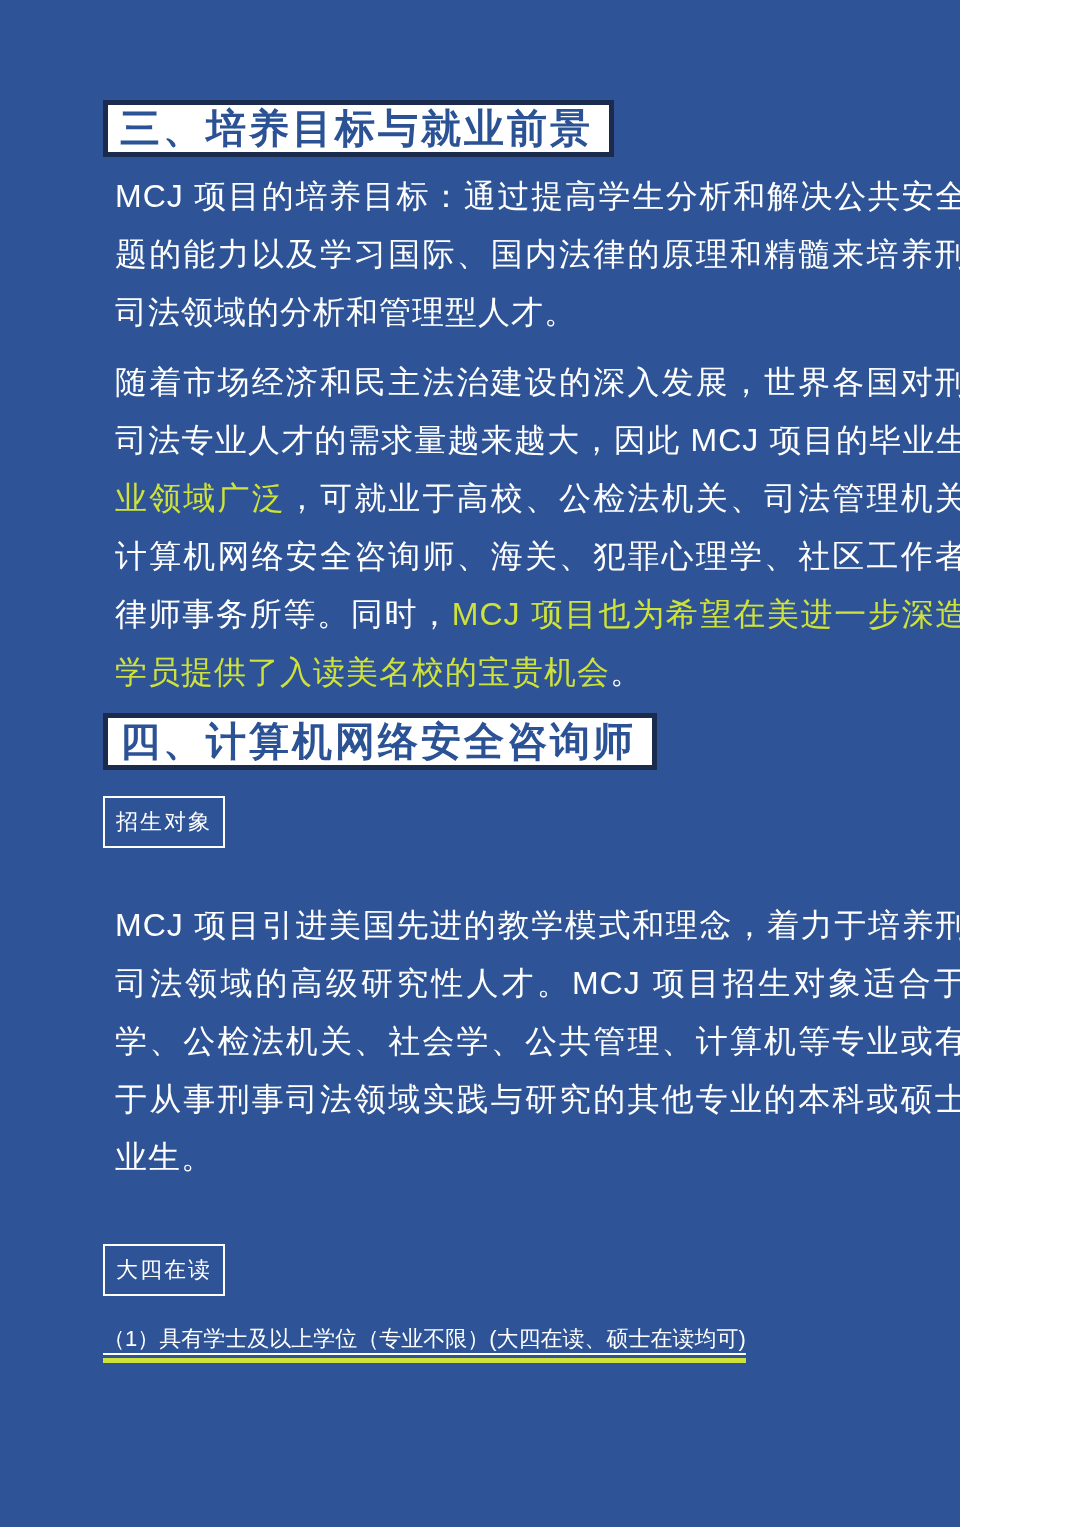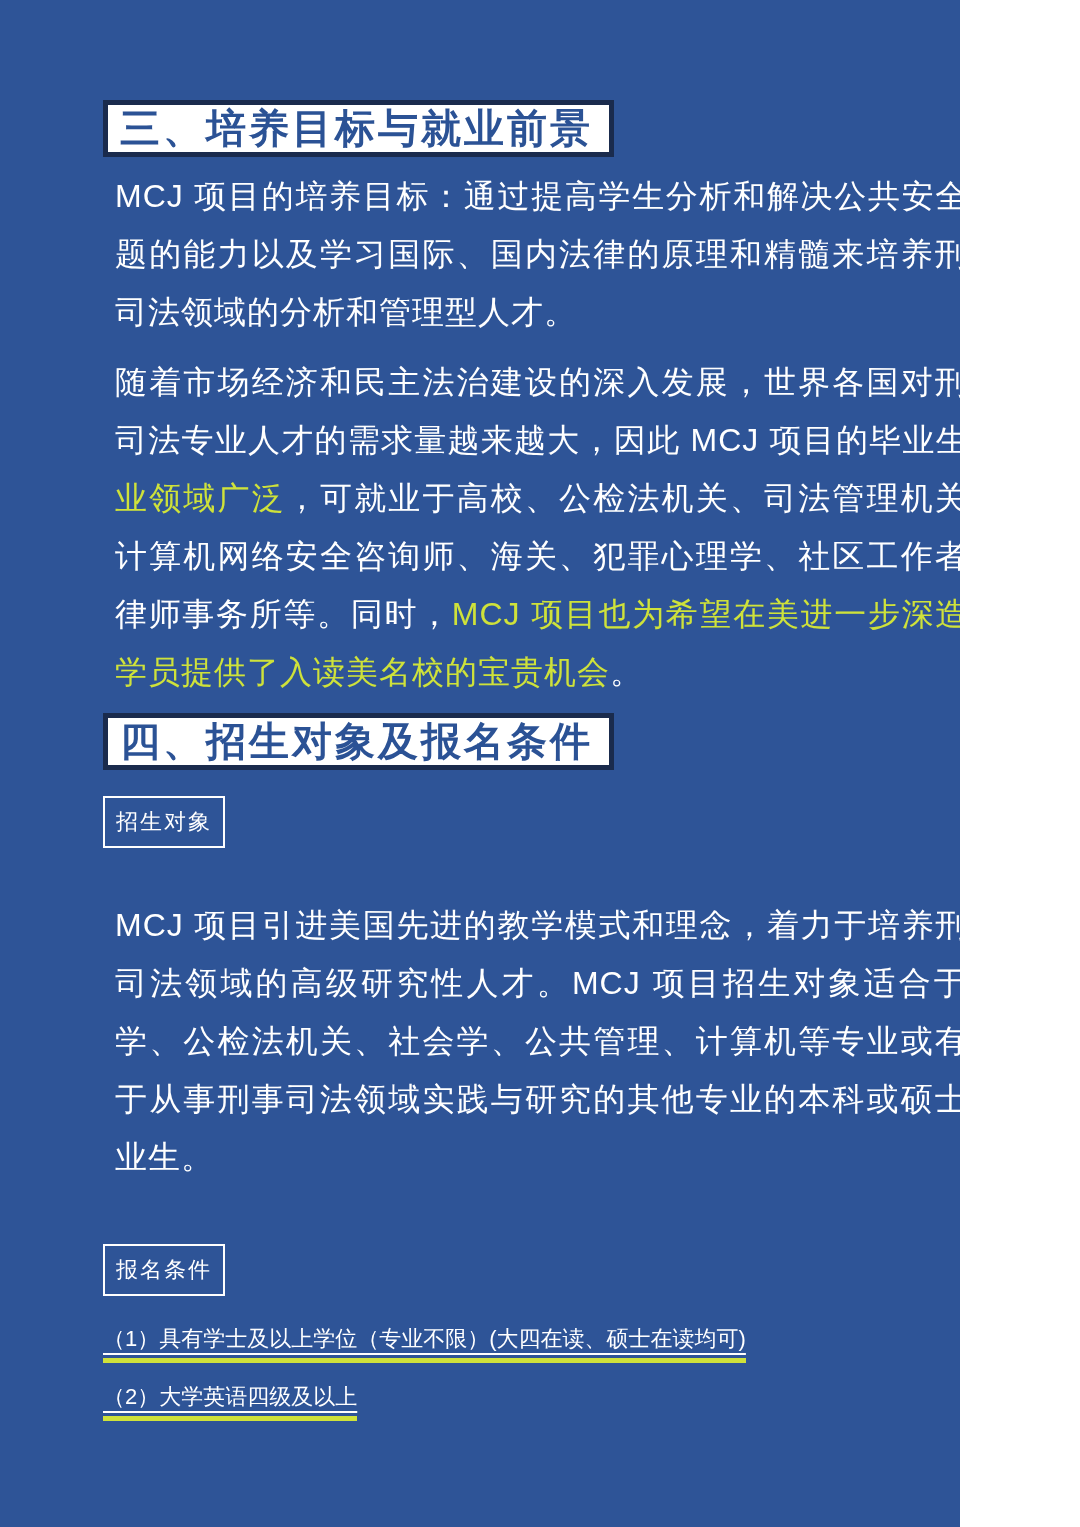--- a/index.html
+++ b/index.html
@@ -91,42 +91,39 @@
   </div>
 
   <p class="para para-first">
     <span>MCJ 项目的培养目标：通过提高学生分析和解决公共安全问题的能力以及学习国际、国内法律的原理和精髓来培养刑事司法领域的分析和管理型人才。</span>
   </p>
 
   <p class="para"><span>随着市场经济和民主法治建设的深入发展，世界各国对刑事司法专业人才的需求量越来越大，因此 MCJ 项目的毕业生</span><span class="hl">就业领域广泛</span><span>，可就业于高校、公检法机关、司法管理机关、计算机网络安全咨询师、海关、犯罪心理学、社区工作者、律师事务所等。同时，</span><span class="hl">MCJ 项目也为希望在美进一步深造的学员提供了入读美名校的宝贵机会</span><span>。</span></p>
 
   <div class="header-row header-row-2">
     <div class="section-header">
-      <span>四、招生对象及报名条件</span>
+      <span>四、计算机网络安全咨询师</span>
     </div>
   </div>
 
   <div class="tag-row tag-row-1">
     <div class="tag-box">
       <span>招生对象</span>
     </div>
   </div>
 
   <p class="para para-3">
     <span>MCJ 项目引进美国先进的教学模式和理念，着力于培养刑事司法领域的高级研究性人才。MCJ 项目招生对象适合于法学、公检法机关、社会学、公共管理、计算机等专业或有志于从事刑事司法领域实践与研究的其他专业的本科或硕士毕业生。</span>
   </p>
 
   <div class="tag-row tag-row-2">
     <div class="tag-box">
-      <span>报名条件</span>
+      <span>大四在读</span>
     </div>
   </div>
 
   <div class="req-list">
     <div class="req-item">
       <span class="req-text">（1）具有学士及以上学位（专业不限）(大四在读、硕士在读均可)</span>
     </div>
-    <div class="req-item">
-      <span class="req-text">（2）大学英语四级及以上</span>
-    </div>
   </div>
 
 </div>
 
 </body></html>

